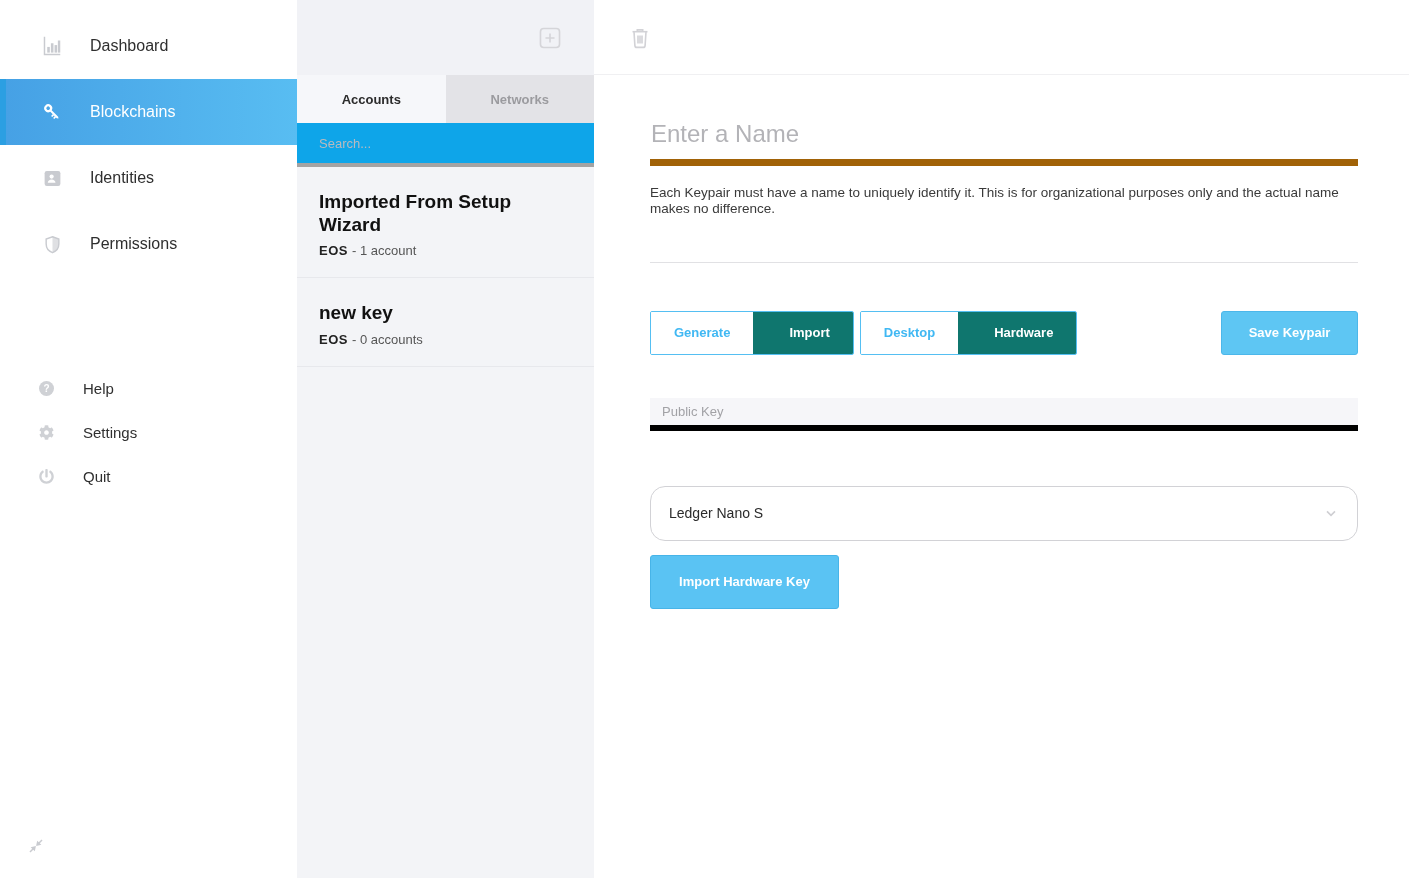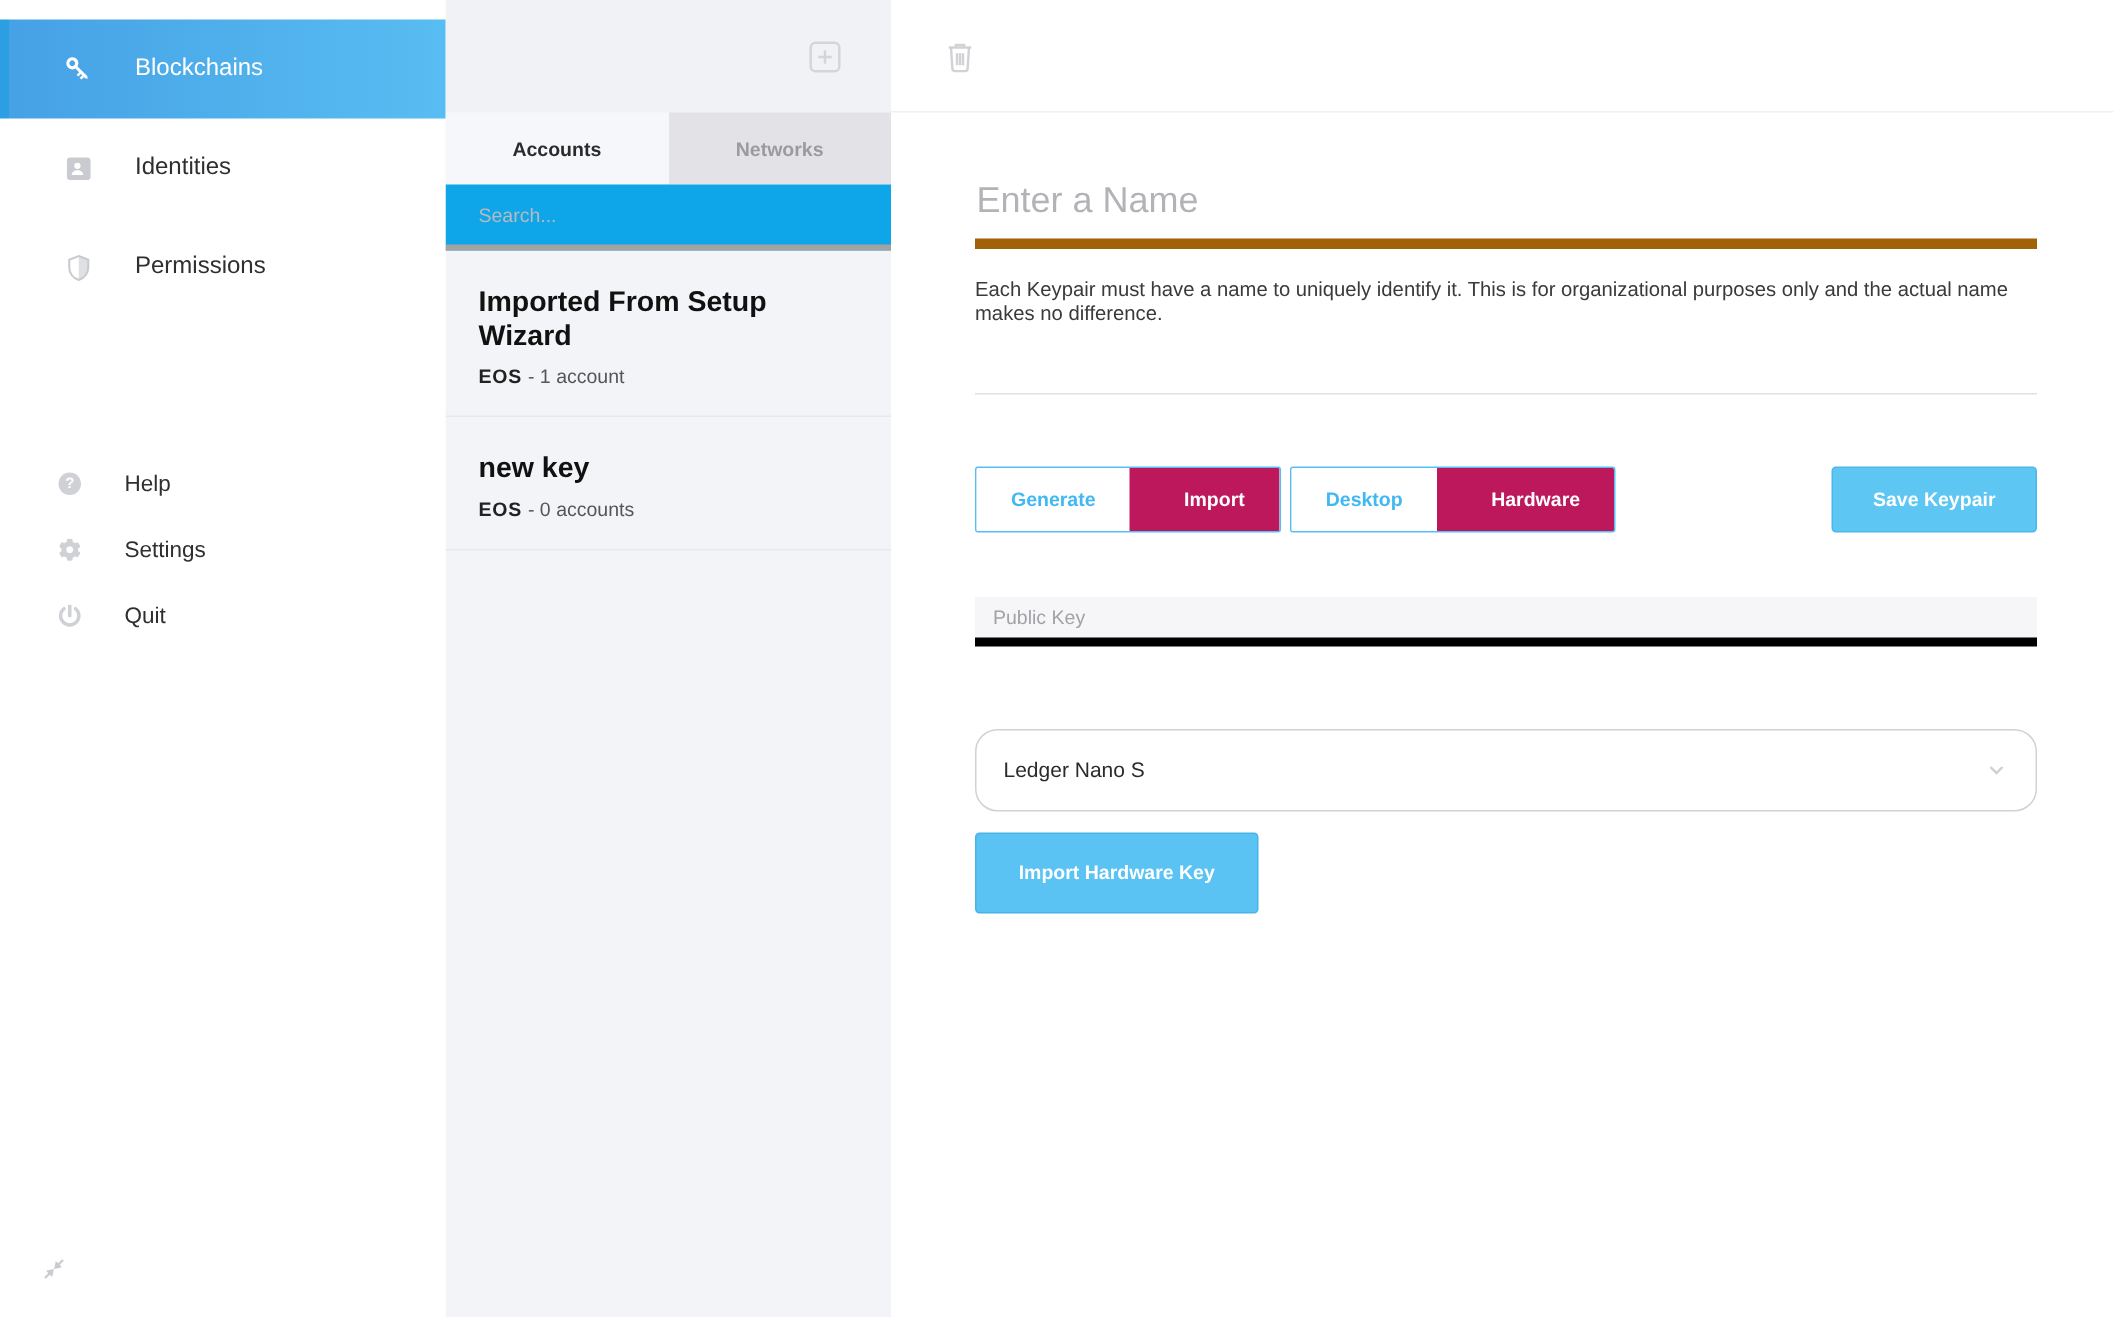--- a/index.html
+++ b/index.html
@@ -63,41 +63,53 @@
   .name-input::placeholder { color:#b3b3b7; }
 
   .help-text { margin-top:19px; font-size:13.5px; color:#3a3a3a; line-height:1.22; }
 
   .hr { border-bottom:1px solid #e1e1e4; margin-top:44px; }
 
   .controls-row { margin-top:48px; display:flex; align-items:center; }
   .segmented { display:flex; border:1px solid #55bff2; border-radius:2px; overflow:hidden; height:44px; background:#fff; }
   .segmented + .segmented { margin-left:6px; }
   .seg { display:flex; align-items:center; justify-content:center; font-size:13px; font-weight:bold; padding:0 23px; cursor:pointer; }
-  .seg.on  { background:#be185d; color:#fff;padding-left:36px; }
+  .seg.on  { background:#0f766e; color:#fff;padding-left:36px; }
   .seg.off { background:#fff; color:#40b8f3; }
   .save-btn { margin-left:auto; width:137px; height:44px; background:#5ec6f3; border:1px solid #4cb7ea; border-radius:3px; color:#fff; font-size:13px; font-weight:bold; cursor:pointer; font-family:"Liberation Sans", sans-serif; }
 
   .pk-row { margin-top:43px; }
   .pk-input { width:100%; height:33px; background:#f6f6f9; border:none; outline:none; border-bottom:6px solid #000000; padding:0 12px; font-size:13px; color:#333; font-family:"Liberation Sans", sans-serif; }
   .pk-input::placeholder { color:#a2a2a6; }
 
   .select-box { margin-top:55px; height:55px; border:1px solid #d2d2d6; border-radius:15px; display:flex; align-items:center; padding:0 18px; font-size:14px; color:#2b2b2b; cursor:pointer; background:#fff; }
   .select-box .chev { margin-left:auto; width:16px; height:16px; }
 
   .import-hw-btn { margin-top:14px; width:189px; height:54px; background:#5ac3f3; border:1px solid #47b4e8; border-radius:3px; color:#fff; font-size:13px; font-weight:bold; cursor:pointer; font-family:"Liberation Sans", sans-serif; }
 
   svg { display:block; }
 </style>
 </head>
 <body>
 
 <div class="sidebar">
 
   <div class="nav">
+    <div class="nav-item">
+      <span class="nicon">
+        <svg viewBox="0 0 24 24" width="22" height="22" fill="#c9cbd0">
+            <path d="M3 2h1.6v18.4H21V22H3z"></path>
+            <rect x="6.8" y="13" width="2.8" height="6.2"></rect>
+            <rect x="10.8" y="9" width="2.8" height="10.2"></rect>
+            <rect x="14.8" y="11" width="2.8" height="8.2"></rect>
+            <rect x="18.4" y="6" width="2.6" height="13.2"></rect>
+          </svg>
+      </span>
+      <span>Dashboard</span>
+    </div>
     <div class="nav-item active">
       <span class="nicon">
         <svg viewBox="0 0 24 24" width="22" height="22" fill="#ffffff">
             <g transform="rotate(-45 12 12)">
               <path fill-rule="evenodd" d="M12 1.8a4.4 4.4 0 0 1 1.1 8.66V20.4L12 22l-1.1-1.6V10.46A4.4 4.4 0 0 1 12 1.8zm0 2.3a2 2 0 1 0 0 4 2 2 0 0 0 0-4z"></path>
               <rect x="8.3" y="14.3" width="2.8" height="1.8"></rect>
               <rect x="8.3" y="17.4" width="2.8" height="1.8"></rect>
             </g>
           </svg>
       </span>

